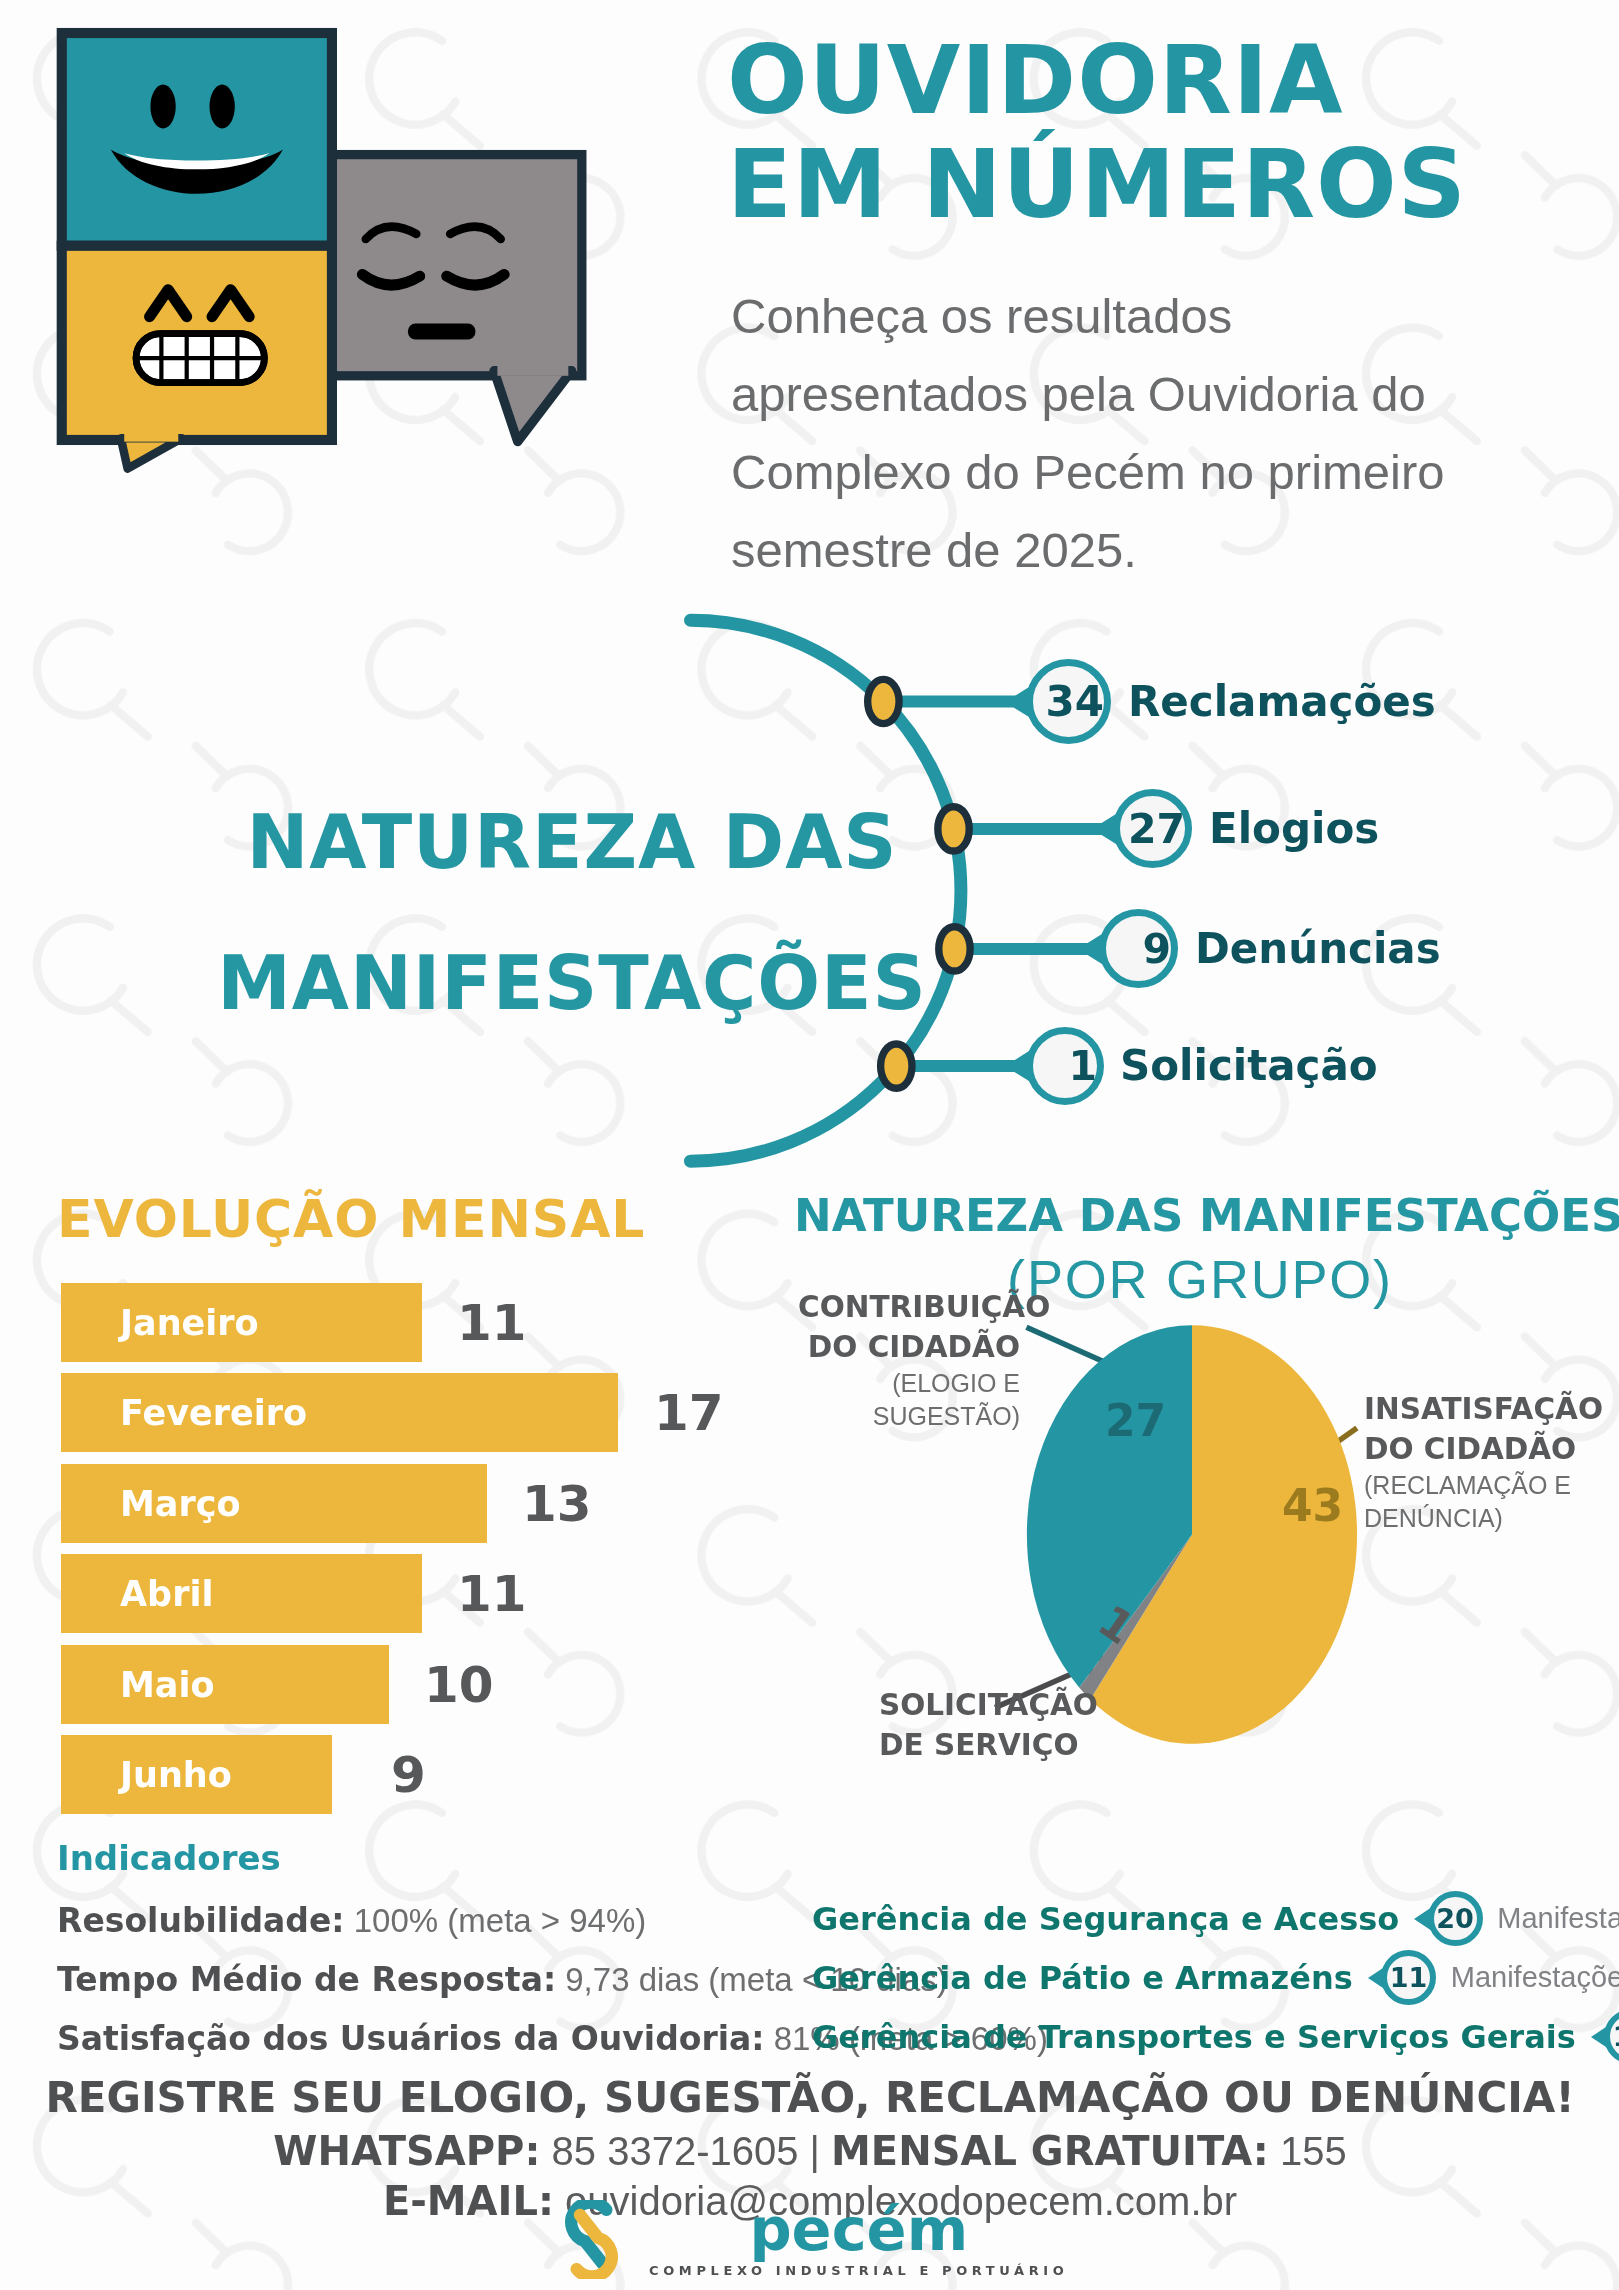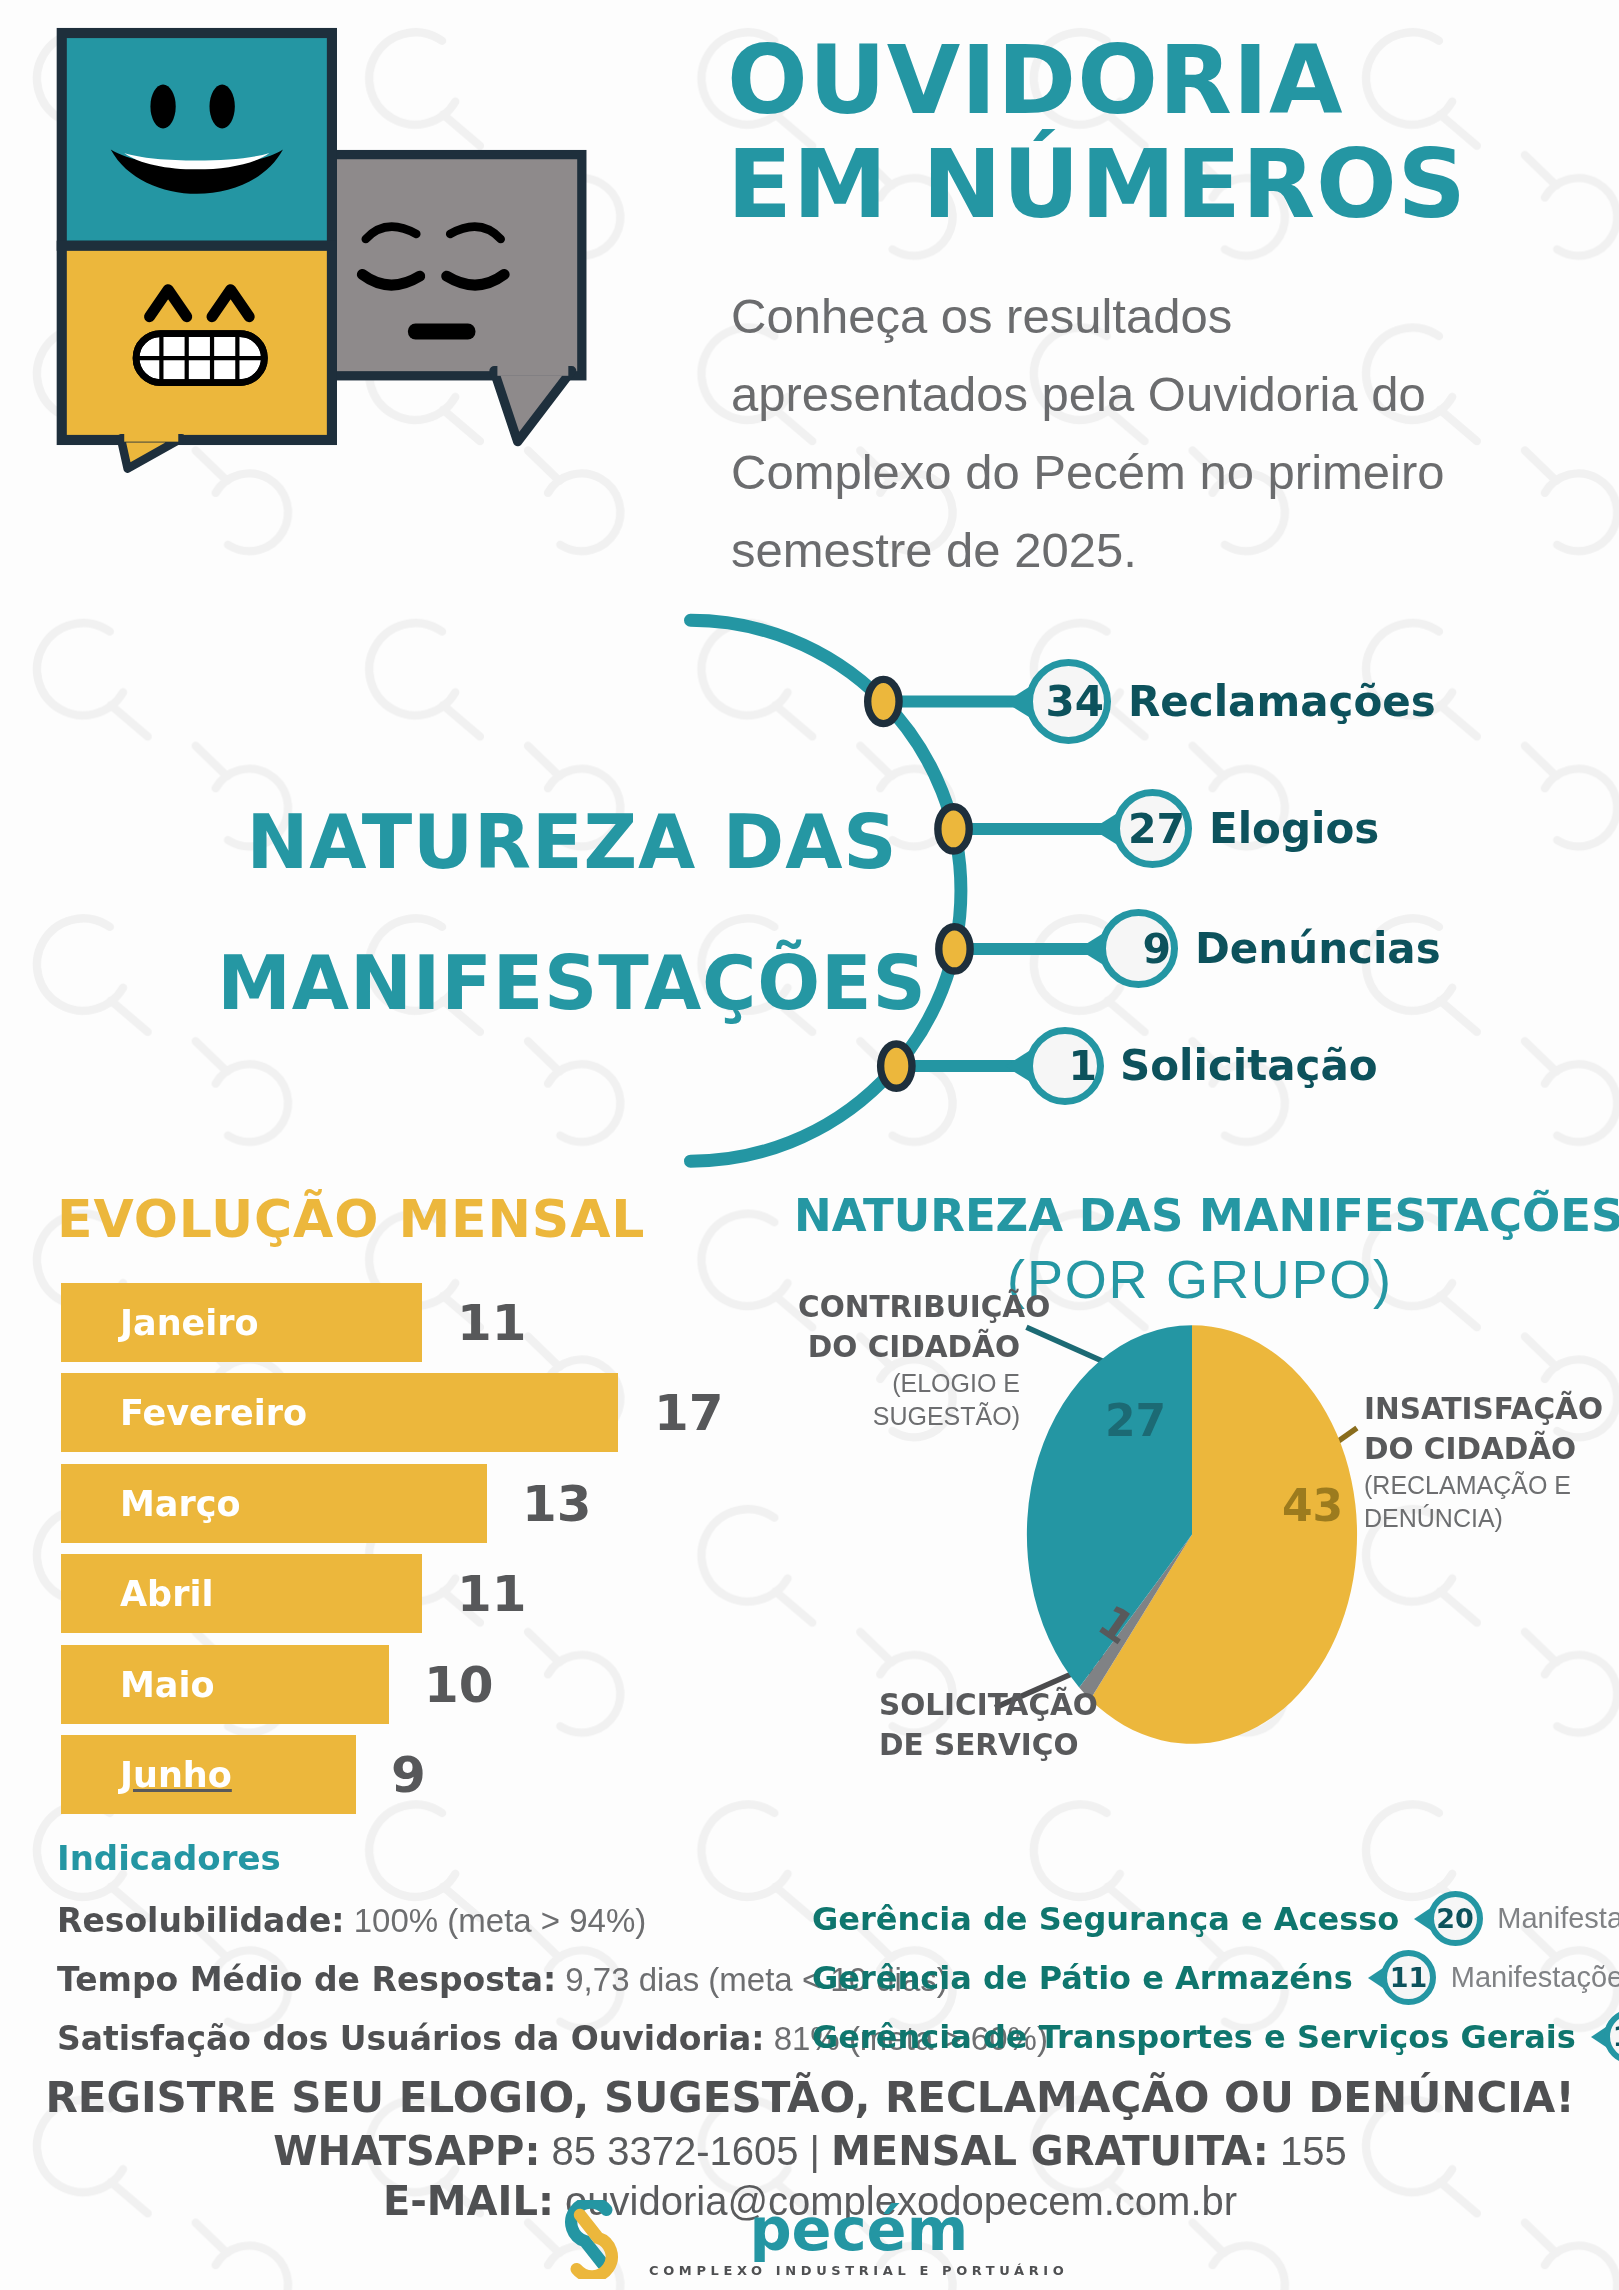--- a/index.html
+++ b/index.html
@@ -273,21 +273,21 @@
     </div>
     <span class="bar-val" style="left: 396px;">11</span>
   </div>
   <div class="bar-row" style="top:1645px;">
     <div class="bar-fill" style="width: 328px;">
       <span class="bar-cat">Maio</span>
     </div>
     <span class="bar-val" style="left: 363px;">10</span>
   </div>
   <div class="bar-row" style="top:1735px;">
-    <div class="bar-fill" style="width: 295px; text-decoration: underline;">
+    <div class="bar-fill" style="width: 271px;">
       <span class="bar-cat">Junho</span>
     </div>
     <span class="bar-val" style="left: 330px;">9</span>
   </div>
 
   <div class="abs pie-title">NATUREZA DAS MANIFESTAÇÕES</div>
   <div class="abs pie-subtitle">(POR GRUPO)</div>
 
   <svg class="abs" viewBox="0 0 360 456" width="332" height="421" style="left:1026px;top:1324px;">
     <g id="pie-slices">

